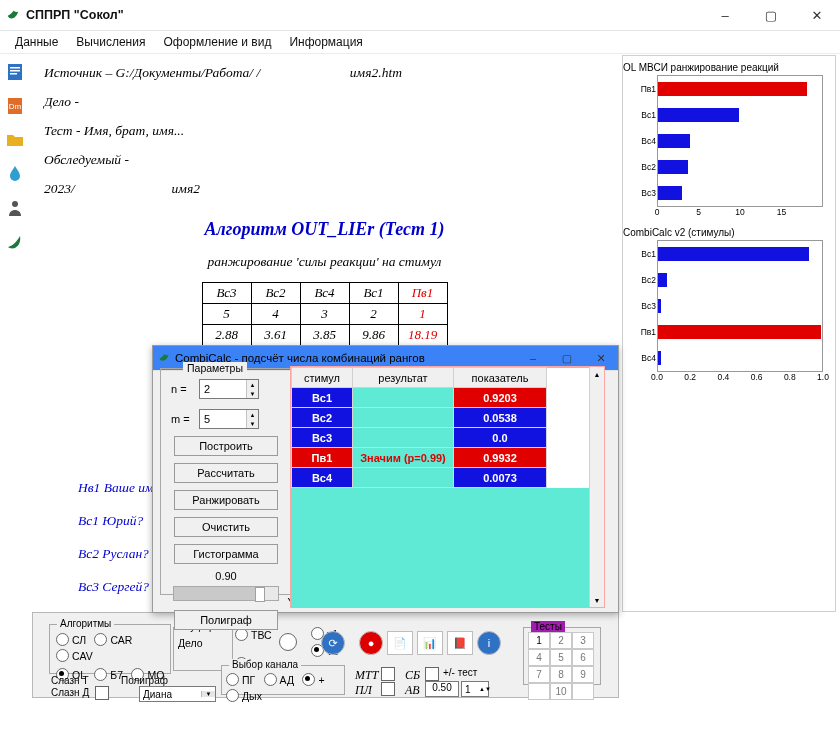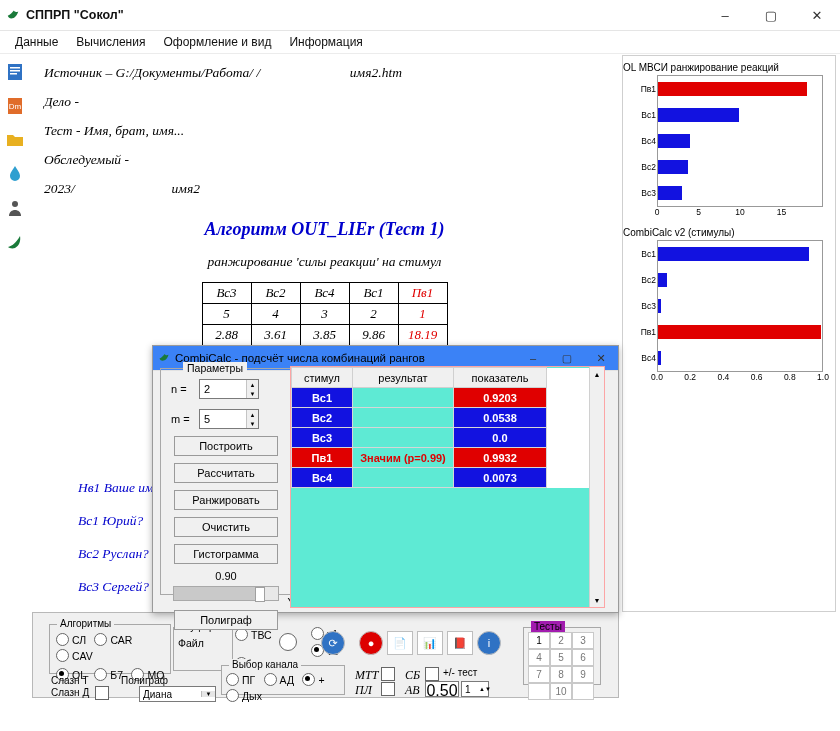--- a/index.html
+++ b/index.html
@@ -305,21 +305,21 @@
   <div style="position:absolute;left:18px;top:74px;font-size:10px;">Слазн Д</div>
   <div style="position:absolute;left:88px;top:62px;font-size:10px;">Полиграф</div>
   <div style="position:absolute;left:62px;top:73px;width:12px;height:12px;border:1px solid #666;background:#fff;"></div>
   <div style="position:absolute;left:106px;top:73px;width:72px;height:14px;border:1px solid #7a7a7a;background:#fff;font-size:10px;padding-left:3px;display:flex;align-items:center;">
     <span>Диана</span>
     <span style="margin-left:auto;width:13px;background:#e6e6e6;text-align:center;font-size:6px;border-left:1px solid #bbb;">▼</span>
   </div>
 
   <div class="group" style="left:140px;top:14px;width:58px;height:42px;">
     <div class="legend">Буфер</div>
-    <div style="margin:9px 0 0 4px;font-size:10.5px;">Файл</div>
+    <div style="margin:9px 0 0 4px;font-size:10.5px;">Дело</div>
   </div>
   <div style="position:absolute;left:202px;top:15px;">
     <span class="rb">
         <i></i>
         <span>ТВС</span>
       </span>
   </div>
   <div style="position:absolute;left:202px;top:44px;">
     <span class="rb">
         <i class="on"></i>
@@ -362,21 +362,21 @@
     </div>
   </div>
 
   <div style="position:absolute;left:322px;top:55px;font-family:'Liberation Serif',serif;font-style:italic;font-size:12px;">МТТ</div>
   <div style="position:absolute;left:348px;top:54px;width:12px;height:12px;border:1px solid #666;background:#fff;"></div>
   <div style="position:absolute;left:322px;top:70px;font-family:'Liberation Serif',serif;font-style:italic;font-size:12px;">ПЛ</div>
   <div style="position:absolute;left:348px;top:69px;width:12px;height:12px;border:1px solid #666;background:#fff;"></div>
   <div style="position:absolute;left:372px;top:55px;font-family:'Liberation Serif',serif;font-style:italic;font-size:12px;">СБ</div>
   <div style="position:absolute;left:392px;top:54px;width:12px;height:12px;border:1px solid #666;background:#fff;"></div>
   <div style="position:absolute;left:372px;top:70px;font-family:'Liberation Serif',serif;font-style:italic;font-size:12px;">АВ</div>
-  <div style="position:absolute;left:392px;top:68px;width:32px;height:14px;border:1px solid #7a7a7a;background:#fff;font-size:16px;text-align:center;">0.50</div>
+  <div style="position:absolute;left:392px;top:68px;width:32px;height:14px;border:1px solid #7a7a7a;background:#fff;font-size:10px;text-align:center;">0.50</div>
   <div style="position:absolute;left:410px;top:54px;font-size:10px;">+/- тест</div>
   <div style="position:absolute;left:428px;top:68px;width:26px;height:14px;border:1px solid #7a7a7a;background:#fff;font-size:10px;display:flex;align-items:center;">
     <span style="padding-left:3px;">1</span>
     <span style="margin-left:auto;width:9px;font-size:6px;text-align:center;">▲▼</span>
   </div>
 
   <div class="rbtnbar" style="left:288px;top:18px;">
     <div class="rbtn" style="border-radius:50%;width:22px;height:22px;background:#2f72c4;color:#fff;">⟳</div>
   </div>
 

